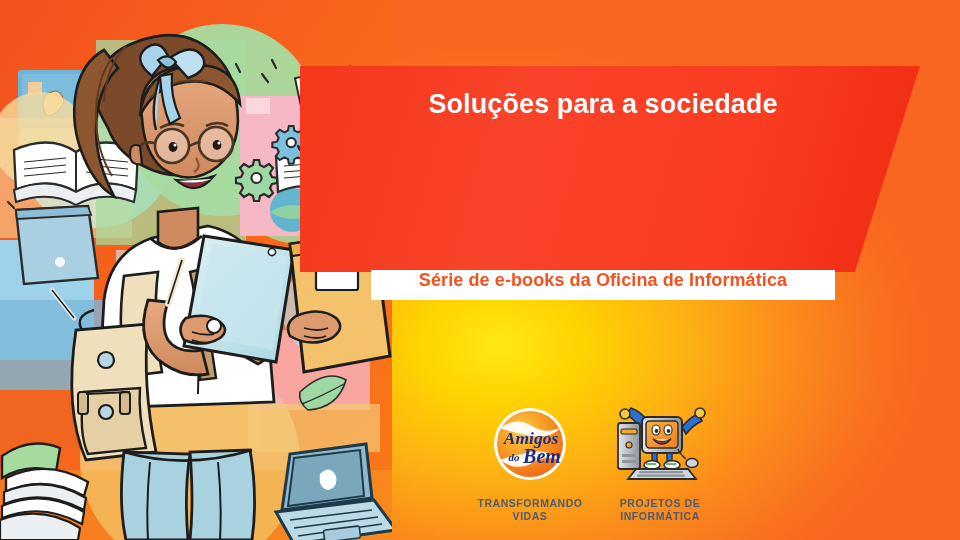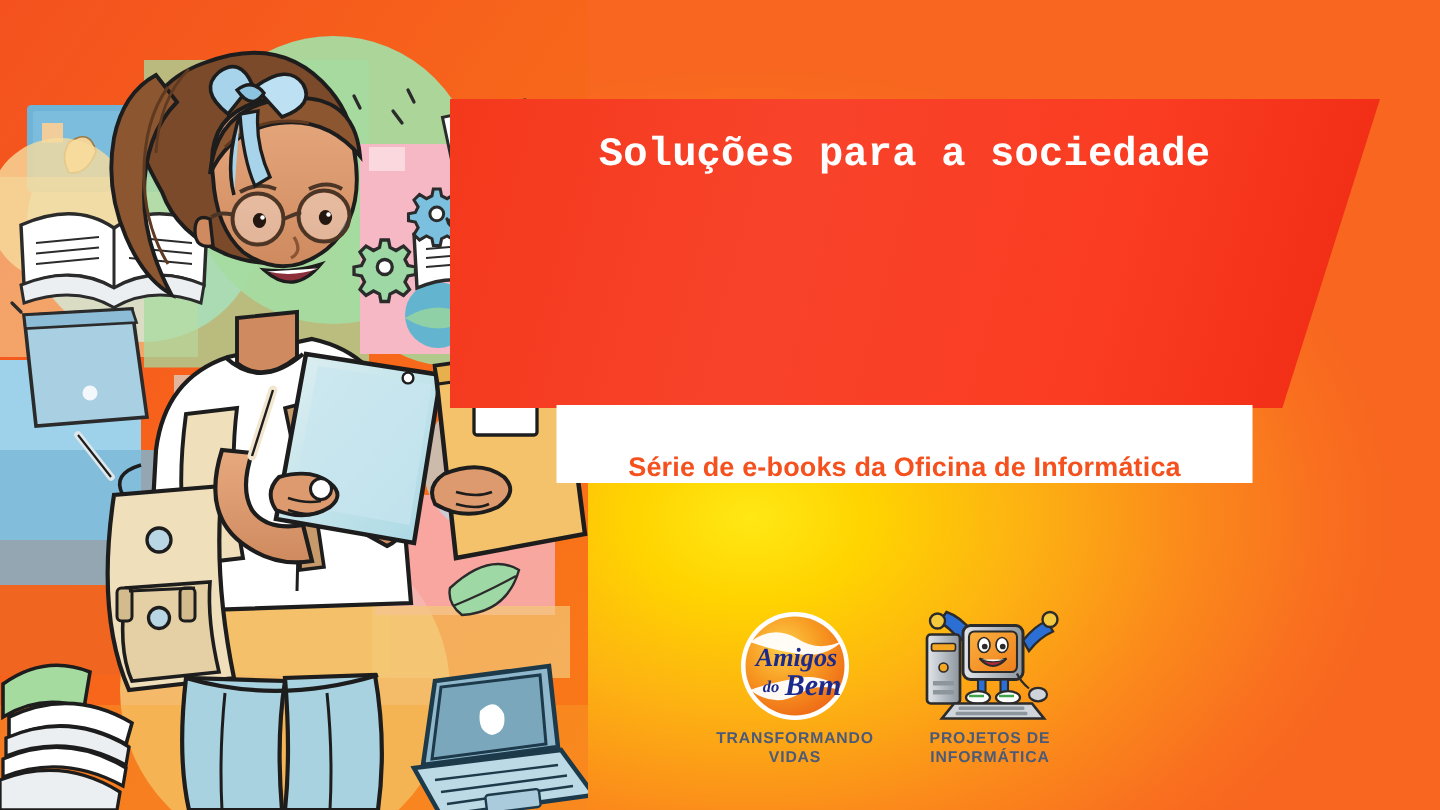--- a/index.html
+++ b/index.html
@@ -52,32 +52,31 @@
     font-weight: bold;
     letter-spacing: 0.2px;
     line-height: 1.18;
     white-space: nowrap;
   }
   #headline-sub {
     font-size: 27px;
     font-weight: bold;
     margin-top: 9px;
     letter-spacing: 0.1px;
-    font-family: Liberation Mono, monospace;
   }
 
   
   #white-strip {
     position: absolute;
     left: 371px; top: 270px;
-    width: 464px; height: 52px;
+    width: 464px; height: 30px;
     background: #ffffff;
     z-index: 3;
     display: flex;
-    align-items: flex-end;
+    align-items: flex-start;
     justify-content: center;
   }
   #white-strip-text {
     color: #f4511e;
     font-size: 18px;
     font-weight: bold;
     letter-spacing: 0.1px;
     white-space: nowrap;
   }
 
@@ -88,21 +87,21 @@
     width: 250px; height: 130px;
     display: flex;
     align-items: flex-start;
     justify-content: center;
     gap: 18px;
     z-index: 3;
   }
   .logo-block { width: 112px; text-align: center; }
   .logo-mark { height: 78px; display: flex; align-items: center; justify-content: center; }
   .logo-caption {
-    margin-top: 3px;
+    margin-top: 14px;
     font-size: 10.5px;
     font-weight: bold;
     color: #4a5a77;
     line-height: 1.28;
     letter-spacing: 0.55px;
   }
 </style>
 </head>
 <body>
 

